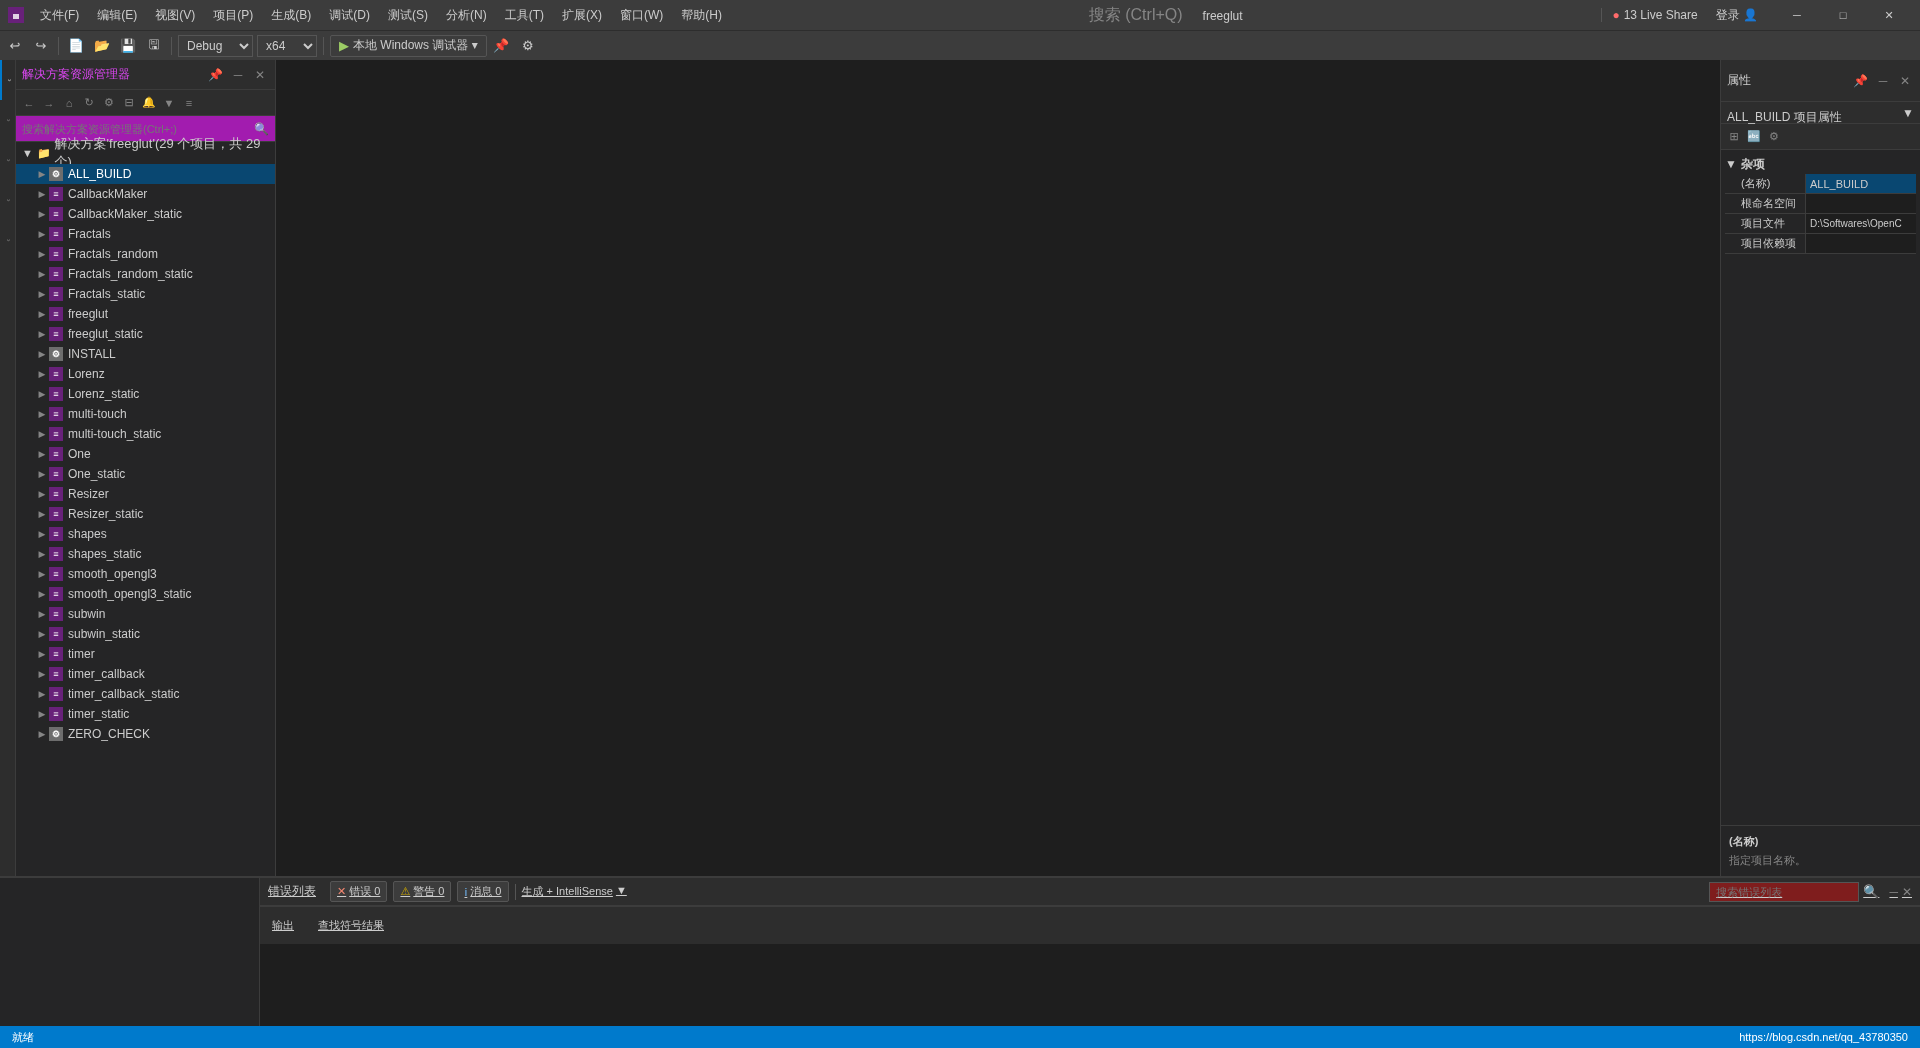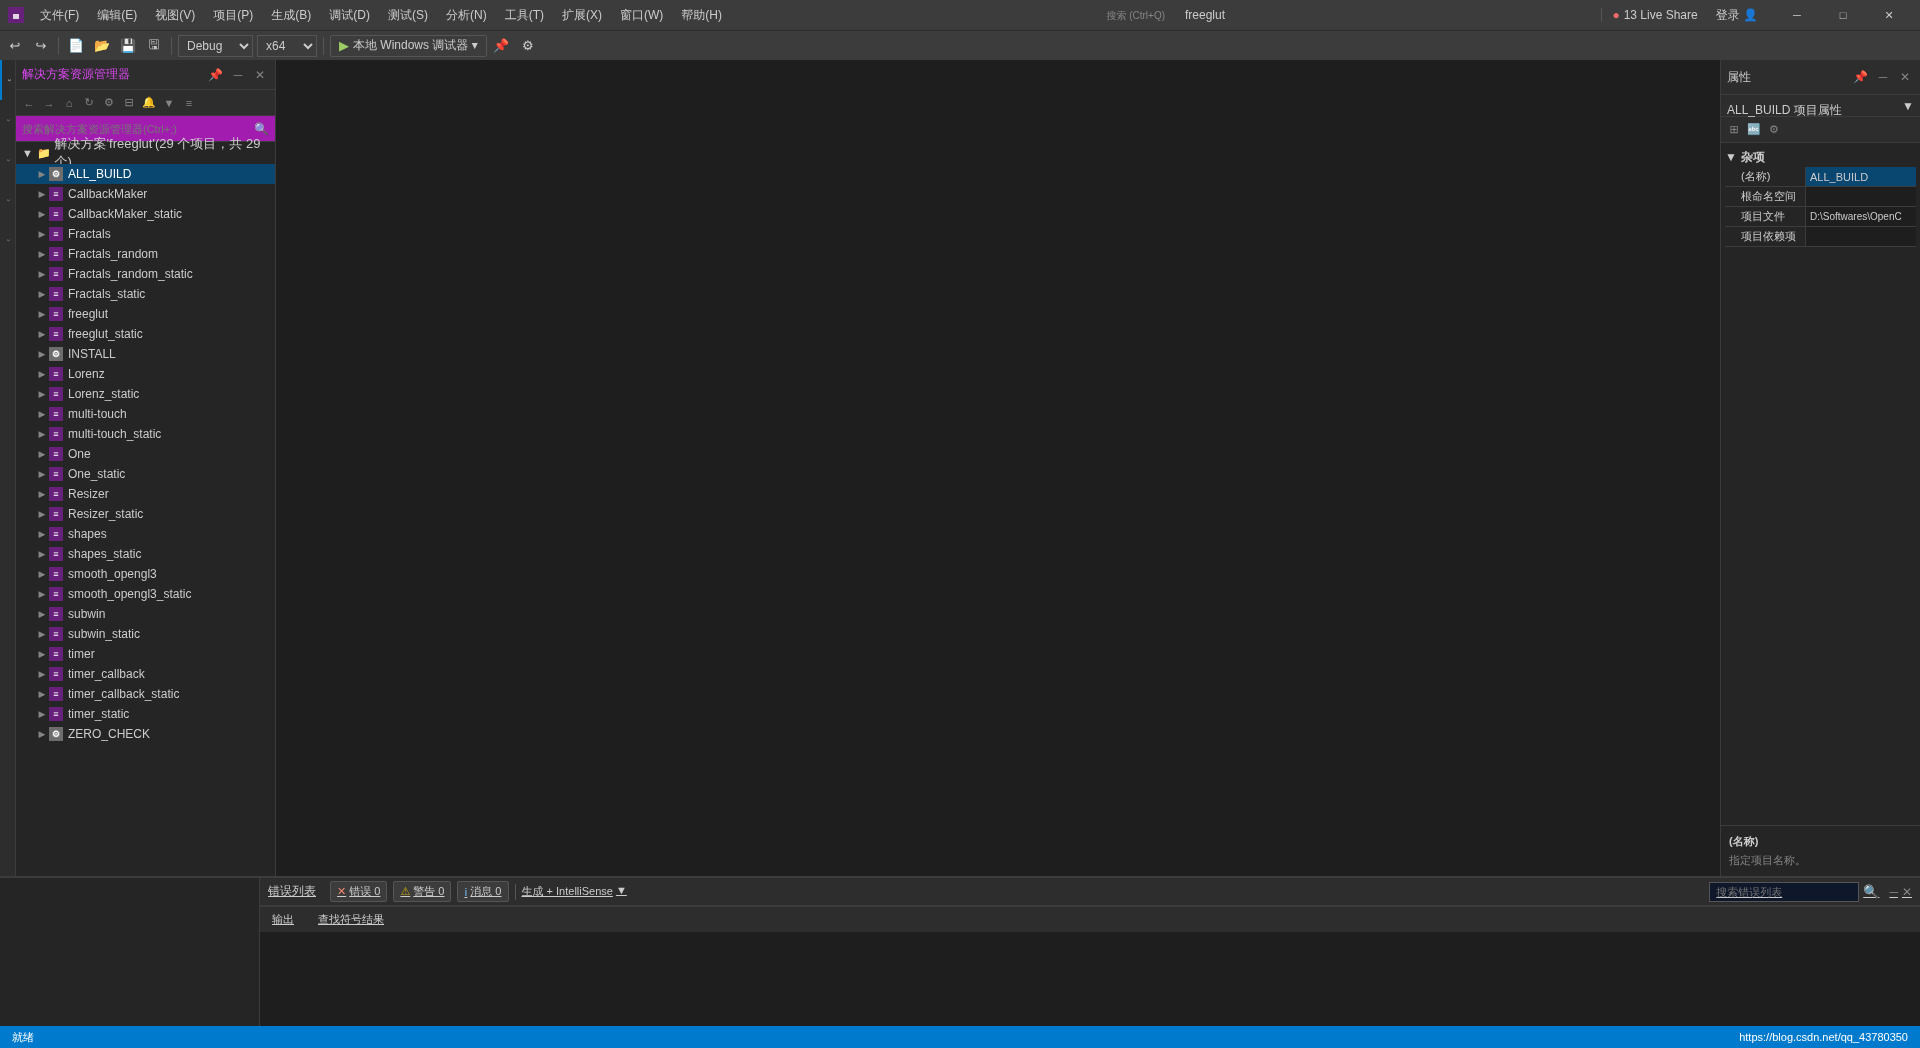--- a/index.html
+++ b/index.html
@@ -246,21 +246,21 @@
     
     #properties-panel {
       width: 200px;
       background: #252526;
       display: flex;
       flex-direction: column;
       flex-shrink: 0;
       border-left: 1px solid #3c3c3c;
     }
     #prop-header {
-      height: 35px;
+      height: 42px;
       background: #2d2d2d;
       display: flex;
       align-items: center;
       padding: 8px 6px;
       gap: 4px;
       border-bottom: 1px solid #3c3c3c;
       flex-shrink: 0;
     }
     #prop-header .prop-title {
       flex: 1;
@@ -415,21 +415,21 @@
     #el-header .el-search input {
       background: #3c3c3c; border: 1px solid #555; color: #cccccc;
       height: 20px; padding: 0 6px; font-size: 11px; outline: none; width: 150px;
     }
     #el-content {
       flex: 1;
       overflow-y: auto;
       background: #1e1e1e;
     }
     #el-footer {
-      height: 26px;
+      height: 38px;
       background: #2d2d2d;
       display: flex;
       align-items: center;
       padding: 0 8px;
       gap: 16px;
       border-top: 1px solid #3c3c3c;
       font-size: 11px;
       color: #858585;
     }
     #el-footer .el-tab {
@@ -473,21 +473,21 @@
     <span class="menu-item">生成(B)</span>
     <span class="menu-item">调试(D)</span>
     <span class="menu-item">测试(S)</span>
     <span class="menu-item">分析(N)</span>
     <span class="menu-item">工具(T)</span>
     <span class="menu-item">扩展(X)</span>
     <span class="menu-item">窗口(W)</span>
     <span class="menu-item">帮助(H)</span>
   </div>
   <div class="title-center">
-    <span style="color:#858585; font-size:10px;">搜索 (Ctrl+Q)</span>
+    <span style="color:#858585; font-size:16px;">搜索 (Ctrl+Q)</span>
     &nbsp;&nbsp;&nbsp;&nbsp;
     <span>freeglut</span>
   </div>
   <div class="live-share">
     <span style="color:#ff6b6b;">●</span>
     <span>13 Live Share</span>
   </div>
   <span class="menu-item" style="margin-right:8px;">登录 👤</span>
   <div class="window-controls">
     <div class="win-btn">─</div>
@@ -834,21 +834,21 @@
       <div class="el-filter-btn">
         <span class="info-icon">ℹ</span>
         <span>消息 0</span>
       </div>
       <div class="el-sep"></div>
       <div class="el-build-filter">
         <span>生成 + IntelliSense</span>
         <span> ▼</span>
       </div>
       <div class="el-search">
-        <input type="text" placeholder="搜索错误列表" style="background: #0f172a; border: 1px solid rgb(85, 85, 85); color: rgb(204, 204, 204); height: 20px; padding: 0px 6px; font-size: 11px; outline: none; width: 150px;">
+        <input type="text" placeholder="搜索错误列表" style="background: #7f1d1d; border: 1px solid rgb(85, 85, 85); color: rgb(204, 204, 204); height: 20px; padding: 0px 6px; font-size: 11px; outline: none; width: 150px;">
         <div style="cursor:pointer; color:#858585; font-size:13px;">🔍</div>
       </div>
       <div style="display:flex; align-items:center; margin-left:4px; gap:4px;">
         <div class="se-tb-btn" style="color:#858585;">─</div>
         <div class="se-tb-btn" style="color:#858585;">✕</div>
       </div>
     </div>
     <div id="el-content"></div>
     <div id="el-footer">
       <span class="el-tab">输出</span>

